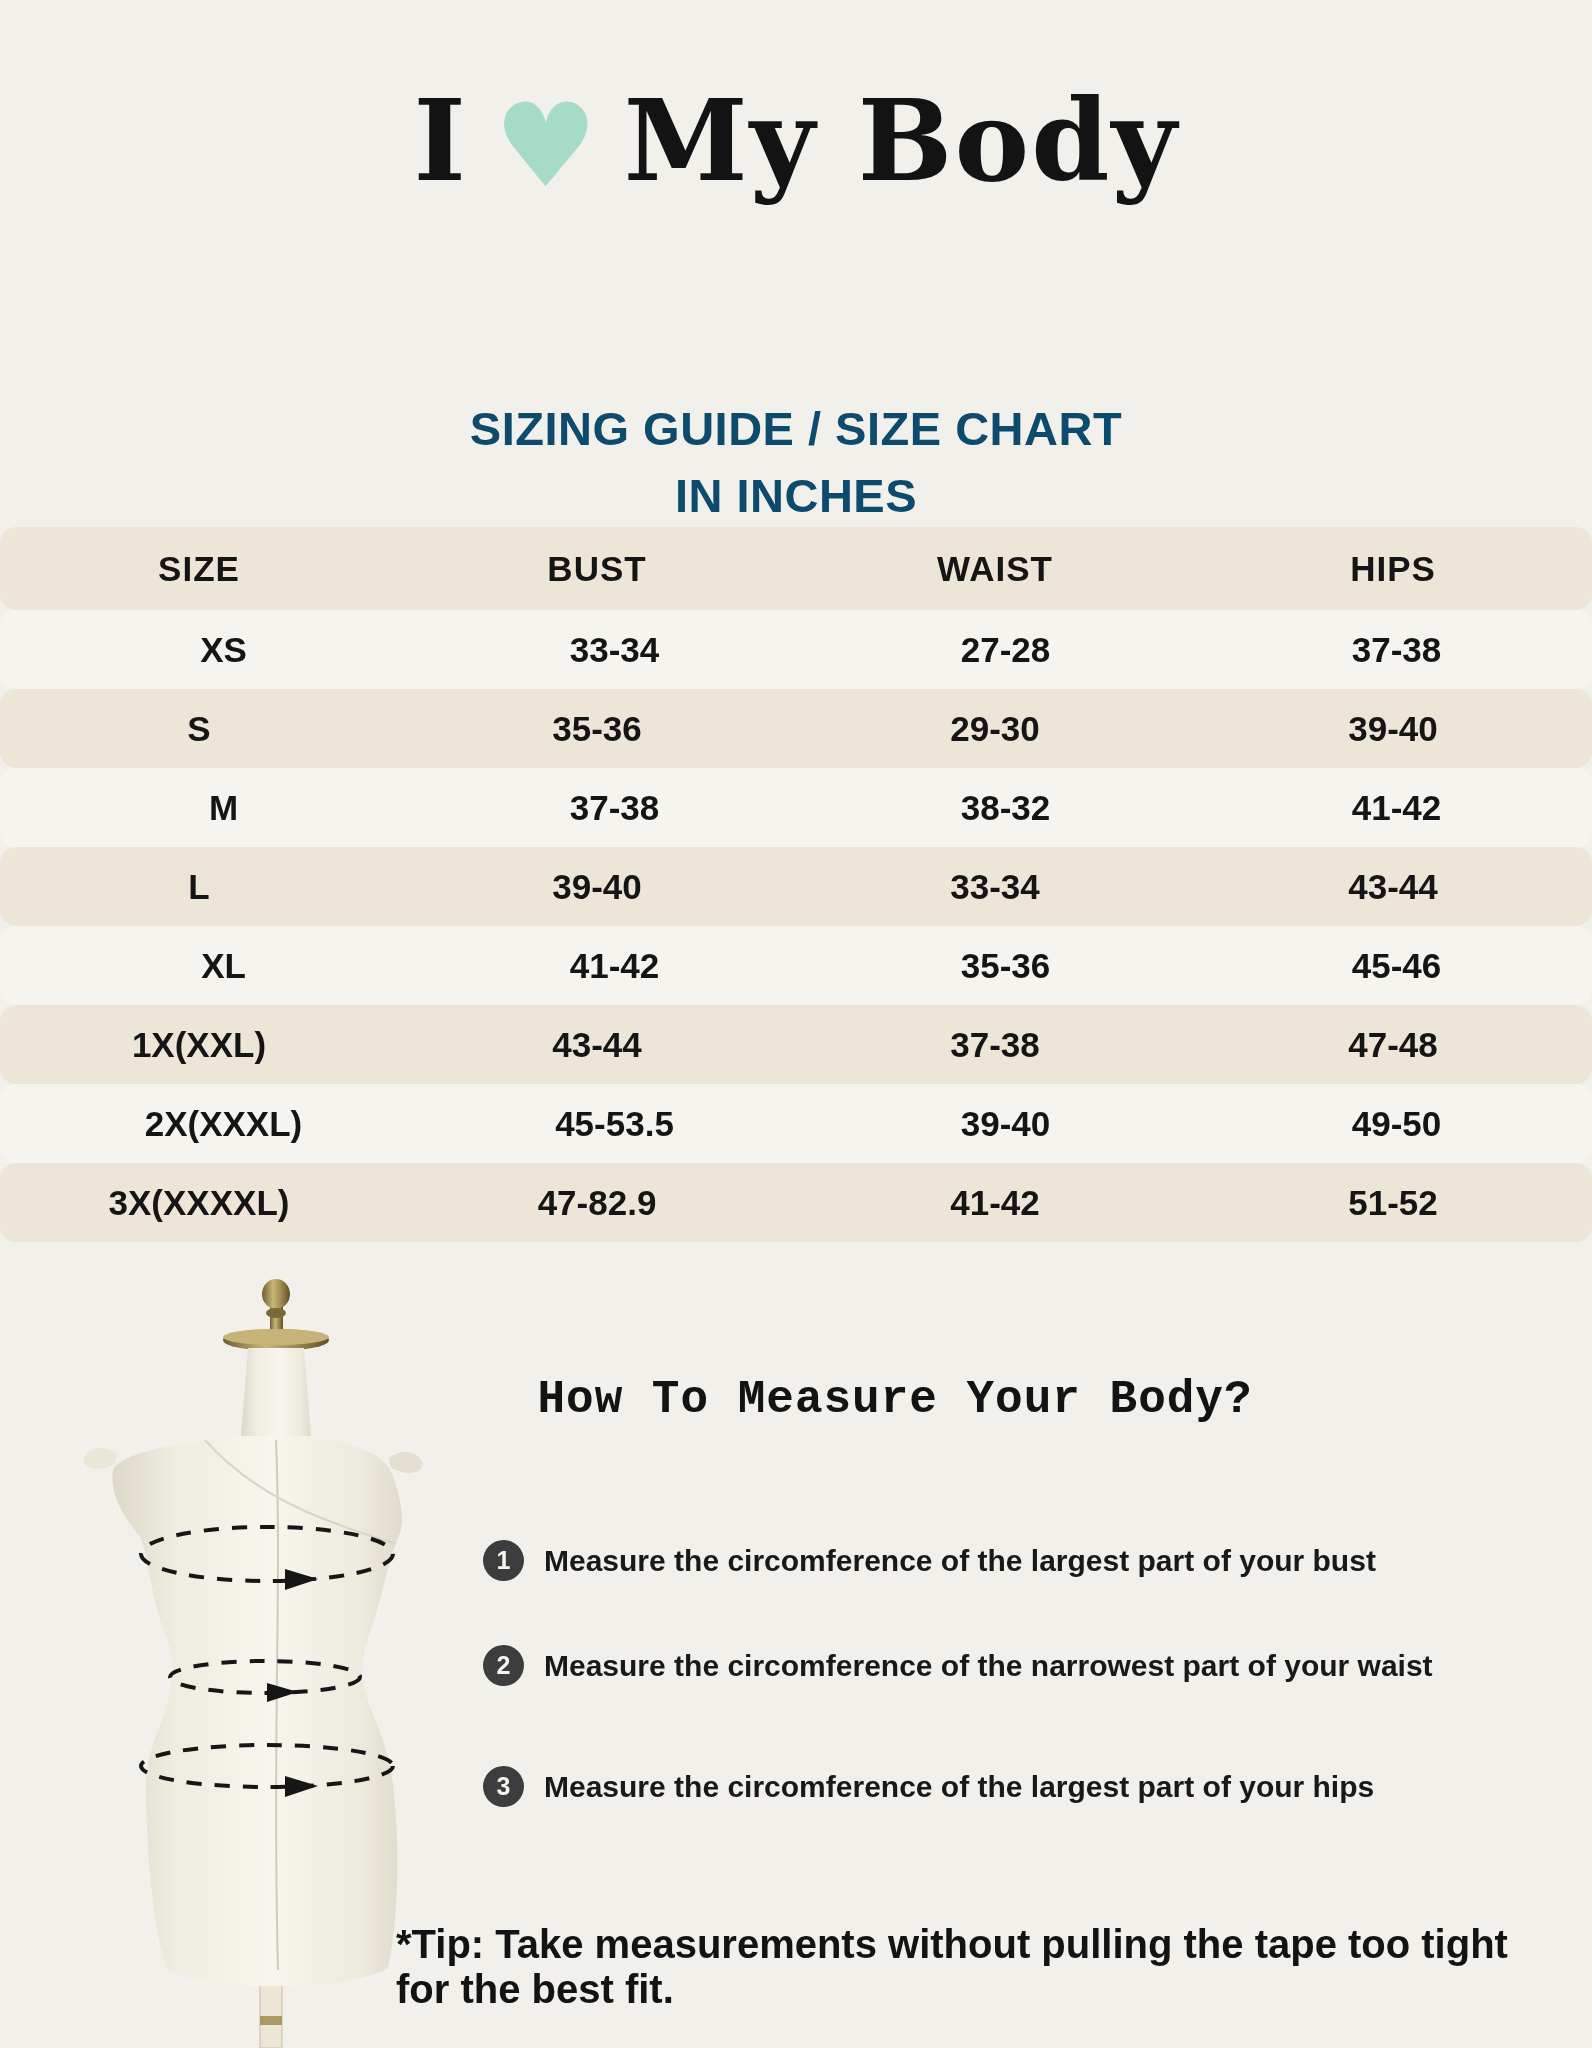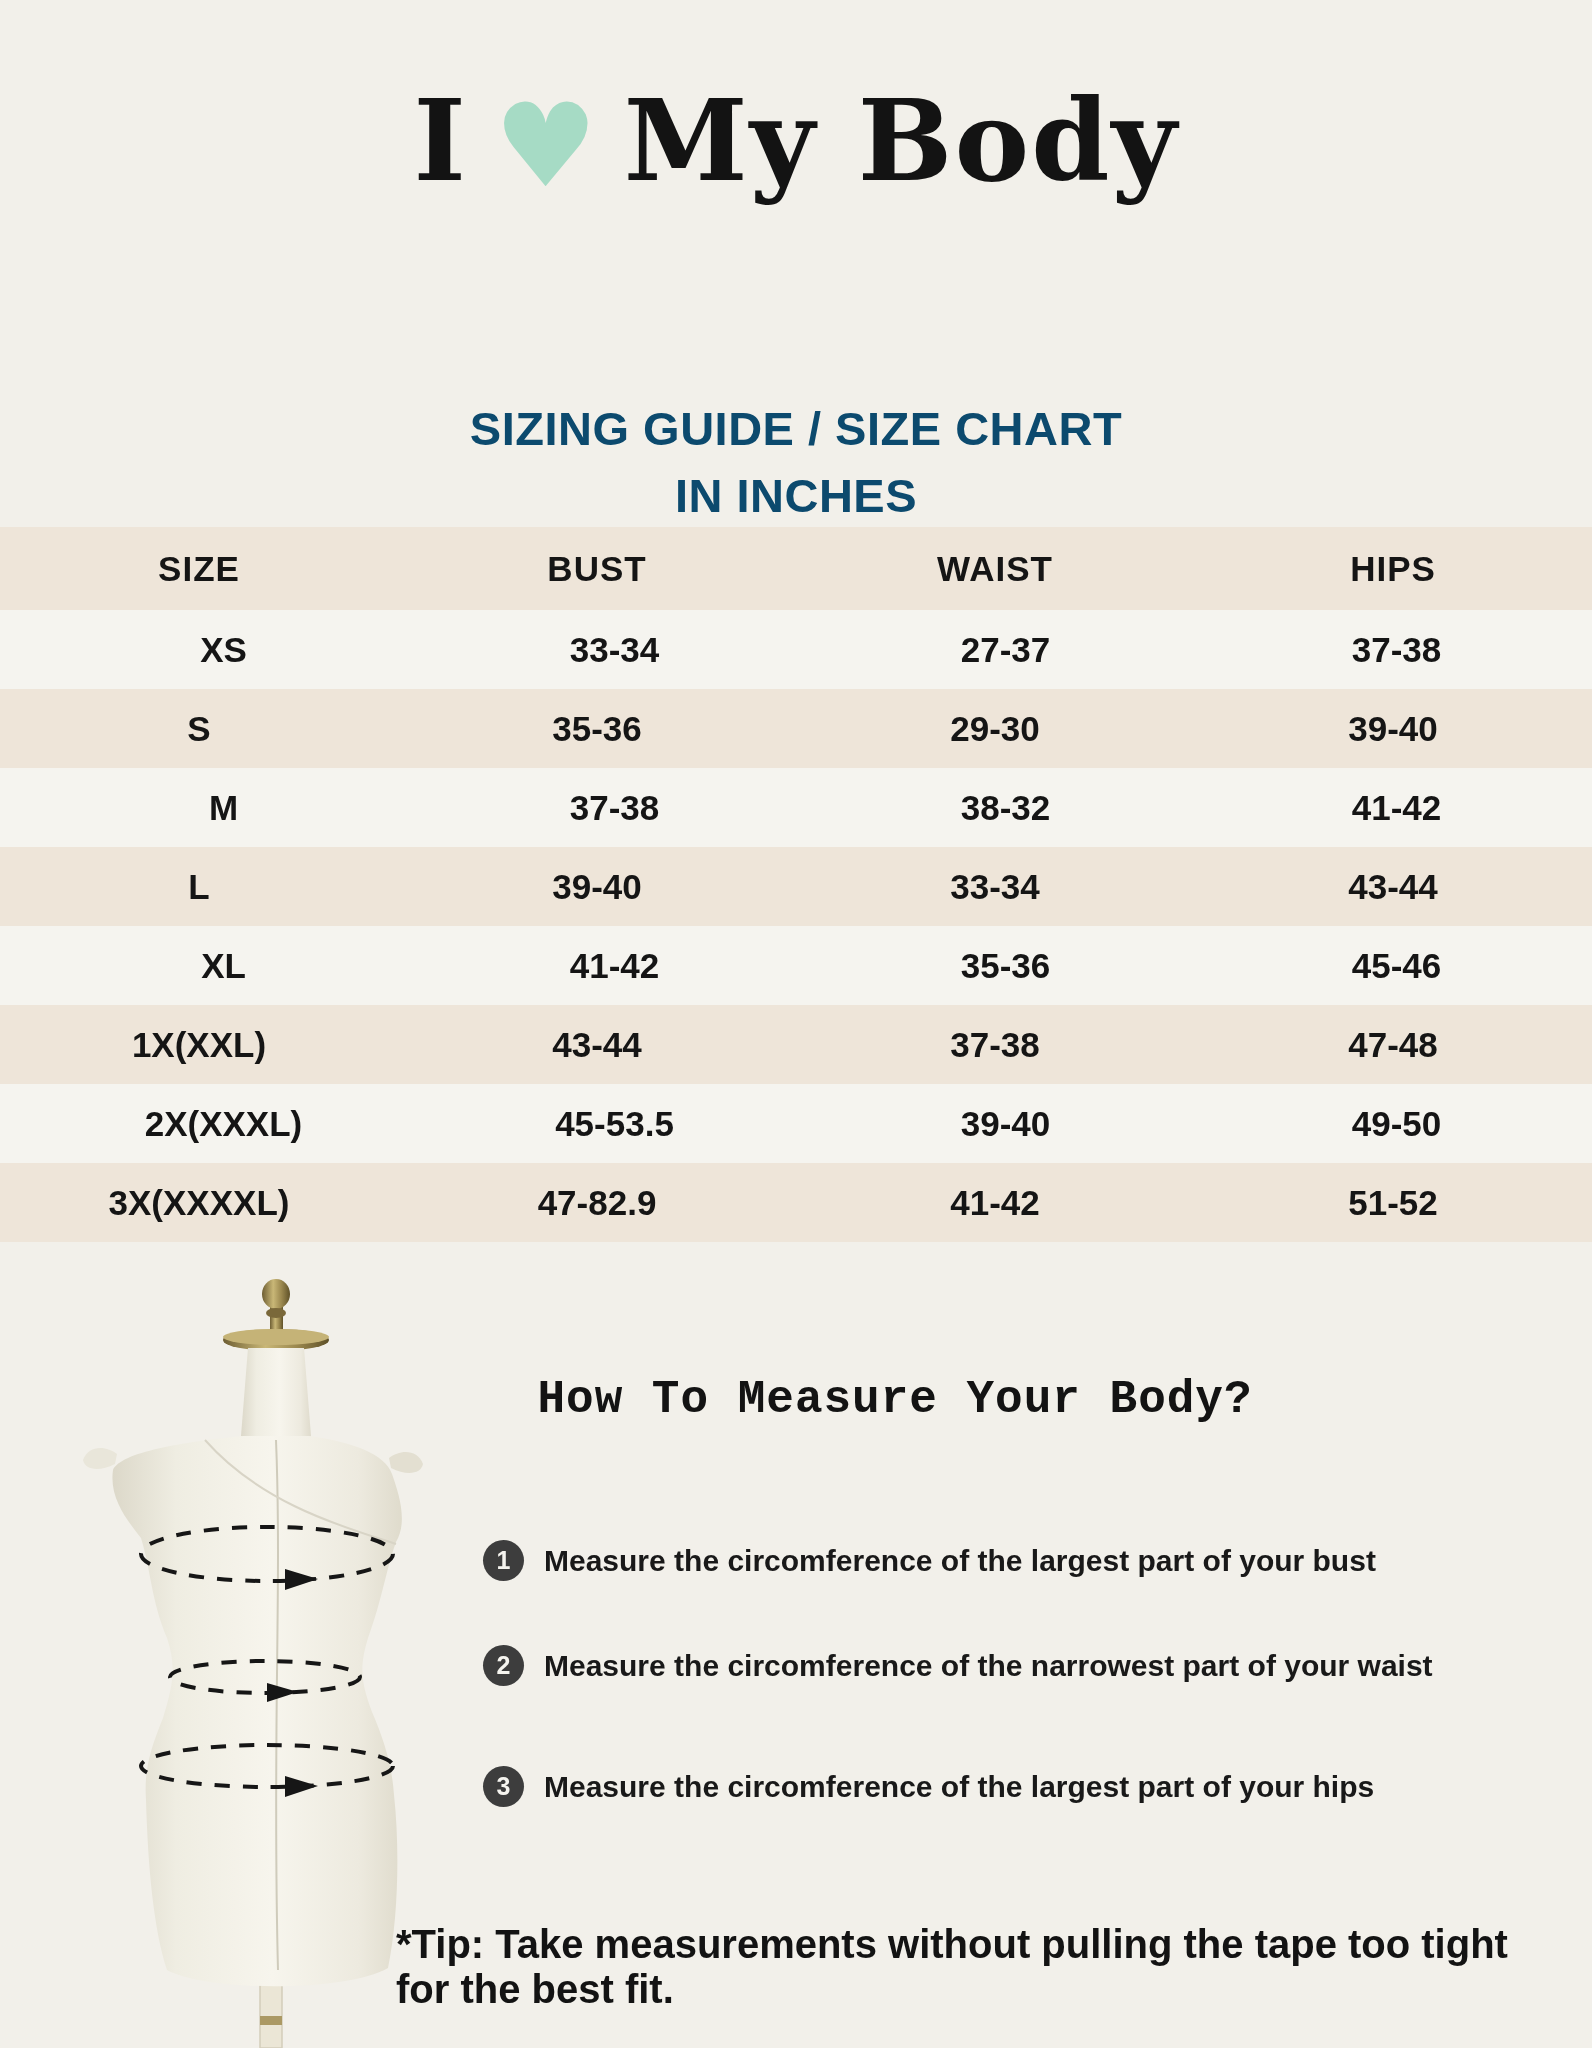--- a/index.html
+++ b/index.html
@@ -28,21 +28,21 @@
   .subtitle{
     position:absolute;top:396px;left:0;width:100%;
     text-align:center;font-weight:700;font-size:47px;line-height:1.42;
     color:#0c4a6e;letter-spacing:0.5px;
   }
   
   .size-table{
     position:absolute;top:527px;left:0;width:1592px;
     font-weight:700;color:#151515;
   }
-  .trow{display:flex;align-items:center;height:79px;}
+  .trow{display:flex;align-items:center;height:79px;border-radius:16px;}
   .trow.header{height:83px;background:#EEE5D9;font-size:37px;letter-spacing:1px;}
   .trow.beige{background:#EEE5D9;}
   .trow.light{background:#F5F4EF;padding-left:28px;}
   .tcell{flex:1 1 25%;text-align:center;font-size:35px;}
   
   .measure-heading{
     position:absolute;top:1374px;left:480px;width:830px;
     text-align:center;
     font-family:Liberation Mono, monospace;font-weight:700;
     font-size:46px;color:#131313;letter-spacing:1px;
@@ -85,21 +85,21 @@
 <div class="size-table">
   <div class="trow header">
     <div class="tcell">SIZE</div>
     <div class="tcell">BUST</div>
     <div class="tcell">WAIST</div>
     <div class="tcell">HIPS</div>
   </div>
   <div class="trow light">
     <div class="tcell">XS</div>
     <div class="tcell">33-34</div>
-    <div class="tcell">27-37</div>
+    <div class="tcell">27-28</div>
     <div class="tcell">37-38</div>
   </div>
   <div class="trow beige">
     <div class="tcell">S</div>
     <div class="tcell">35-36</div>
     <div class="tcell">29-30</div>
     <div class="tcell">39-40</div>
   </div>
   <div class="trow light">
     <div class="tcell">M</div>

